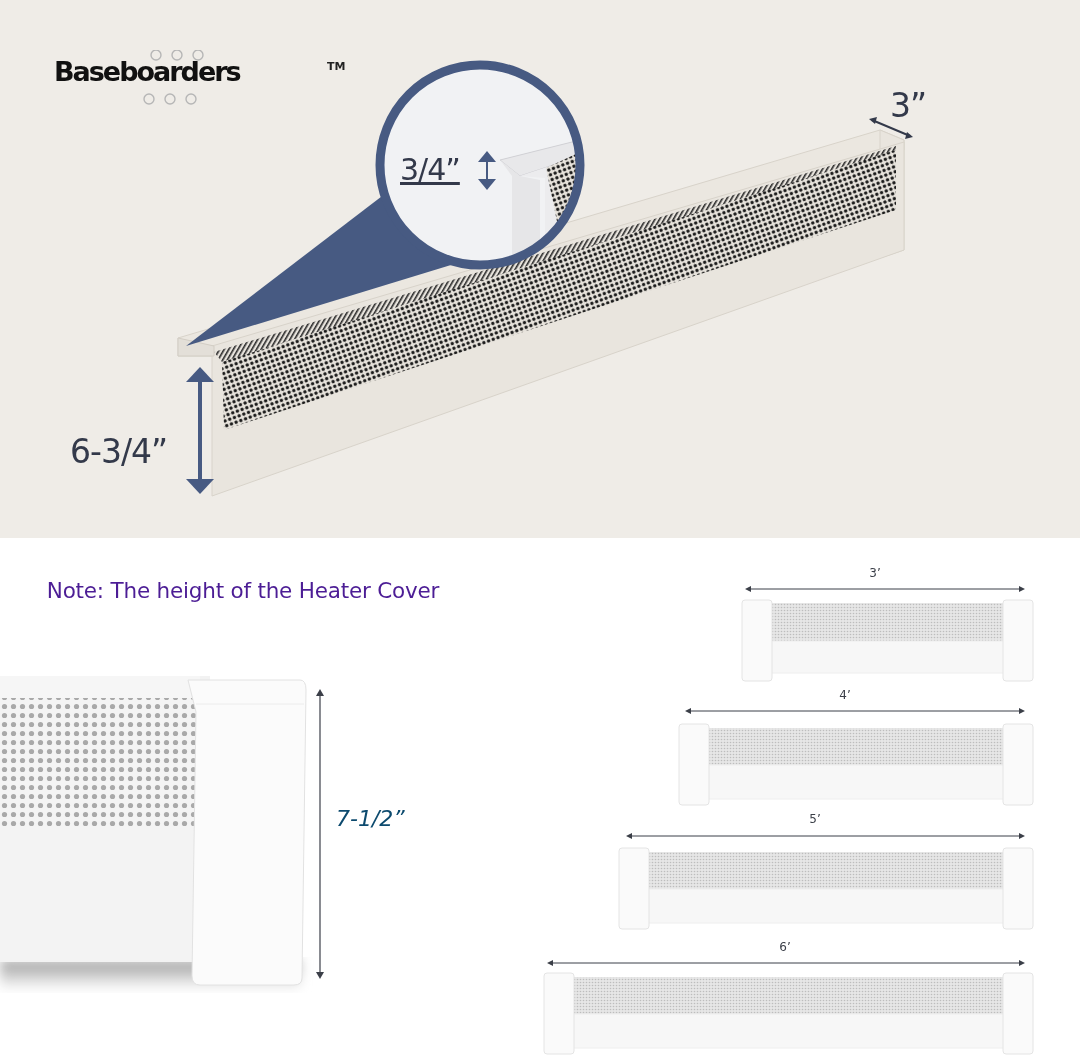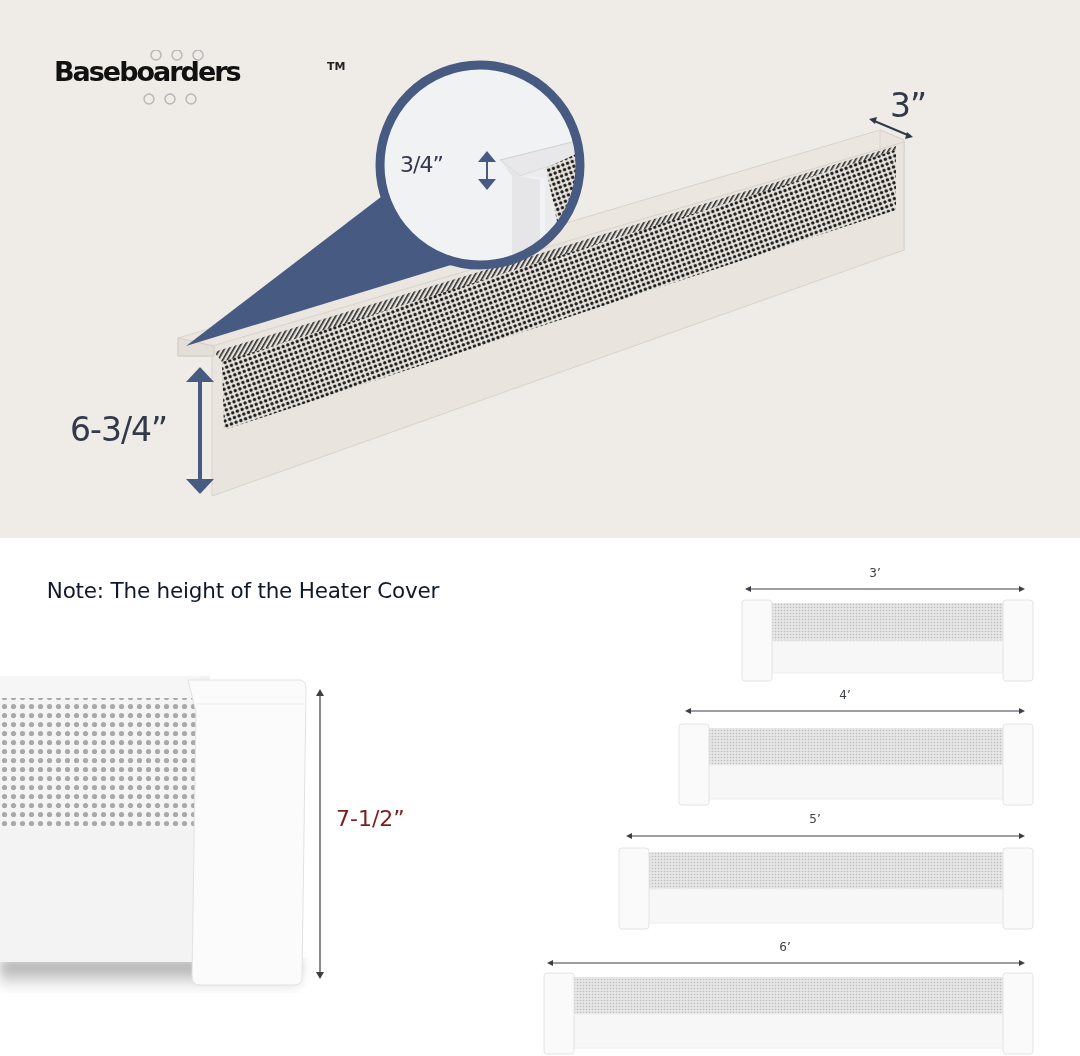--- a/index.html
+++ b/index.html
@@ -10,25 +10,25 @@
   .bottom-panel { position: absolute; left: 0; top: 538px; width: 1080px; height: 518px; background: #ffffff; }
 
   svg.layer { position: absolute; left: 0; top: 0; }
 
   .logo { position: absolute; left: 54px; top: 50px; height: 56px; width: 300px; }
   .logo-text { position: absolute; left: 0; top: 6px; font-family: "DejaVu Sans", sans-serif; font-weight: bold; font-size: 27px; letter-spacing: -2px; color: #111; }
   .logo-tm { position: absolute; left: 273px; top: 10px; font-size: 11px; color: #222; font-weight: bold; }
 
   .dim { position: absolute; color: #33394a; font-family: "DejaVu Sans", sans-serif; white-space: nowrap; }
   .dim-3in { left: 890px; top: 86px; font-size: 33px; letter-spacing: -1px; }
-  .dim-34 { left: 400px; top: 152px; font-size: 22px; letter-spacing: -1px; }
-  .dim-634 { left: 70px; top: 410px; font-size: 33px; letter-spacing: -1px; }
-  .dim-712 { left: 336px; top: 806px; font-size: 22px; color: #7f1d1d; }
+  .dim-34 { left: 400px; top: 152px; font-size: 30px; letter-spacing: -1px; text-decoration: underline; }
+  .dim-634 { left: 70px; top: 432px; font-size: 33px; letter-spacing: -1px; }
+  .dim-712 { left: 336px; top: 806px; font-size: 22px; color: #0c4a6e; font-style: italic; }
 
-  .note { position: absolute; left: 20px; top: 574px; width: 446px; text-align: center; color: #0f172a; font-size: 21.5px; line-height: 33px; letter-spacing: -0.2px; }
+  .note { position: absolute; left: 20px; top: 574px; width: 446px; text-align: center; color: #4c1d95; font-size: 21.5px; line-height: 33px; letter-spacing: -0.2px; }
 
   .len-label { position: absolute; font-size: 12px; color: #3b3f48; transform: translateX(-50%); }
 </style>
 </head>
 <body>
 
 <div class="top-panel"></div>
 <div class="bottom-panel"></div>
 
 <svg class="layer" width="1080" height="538" viewBox="0 0 1080 538">

